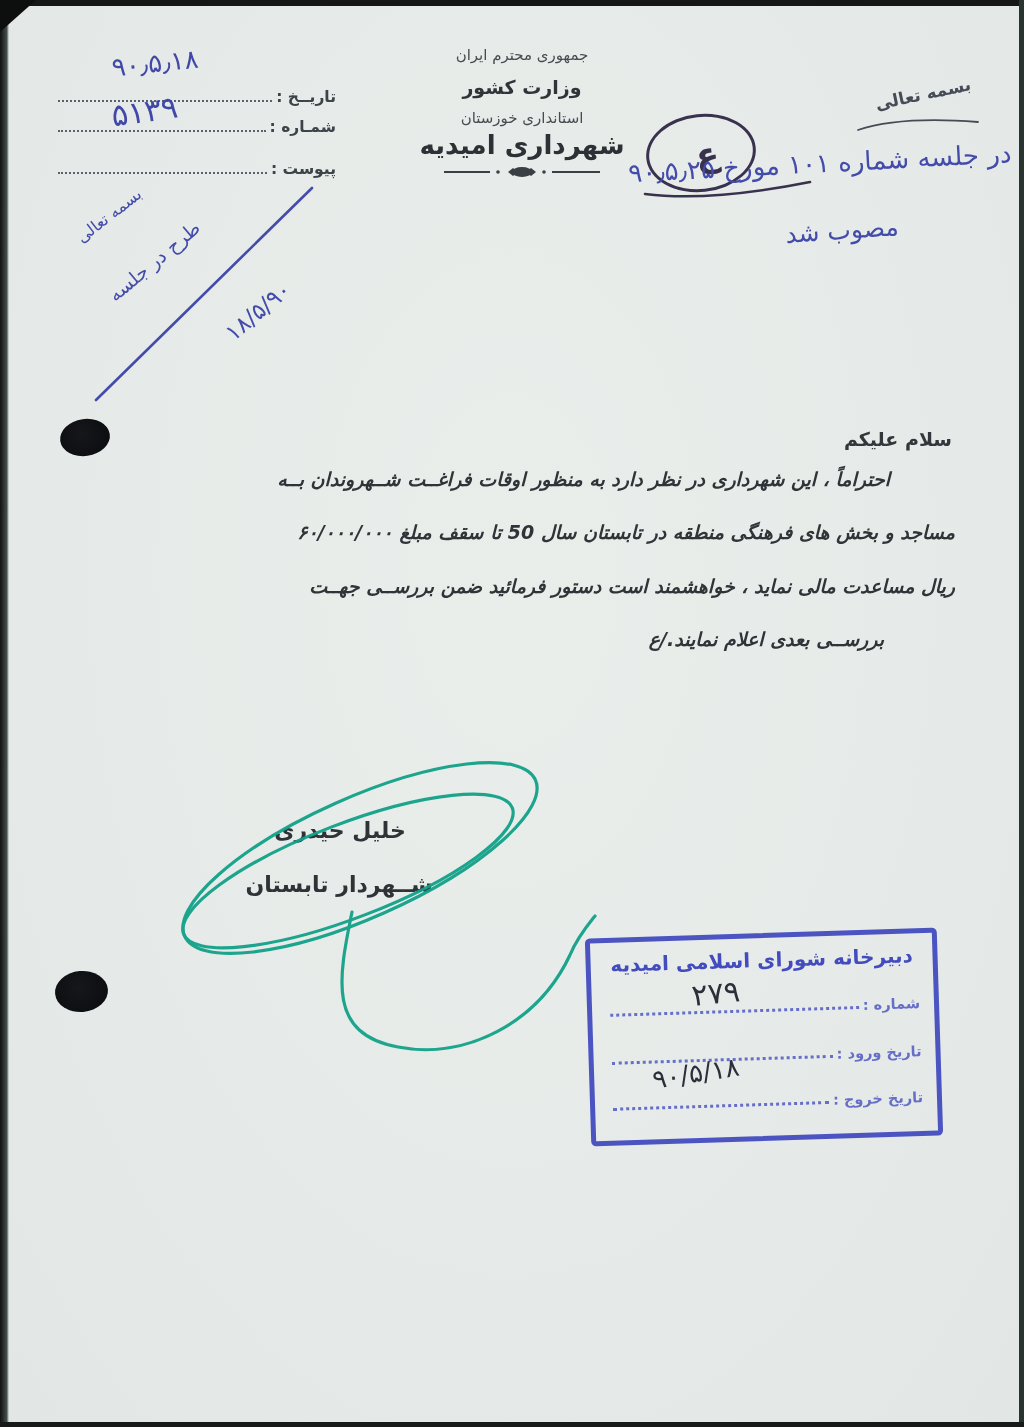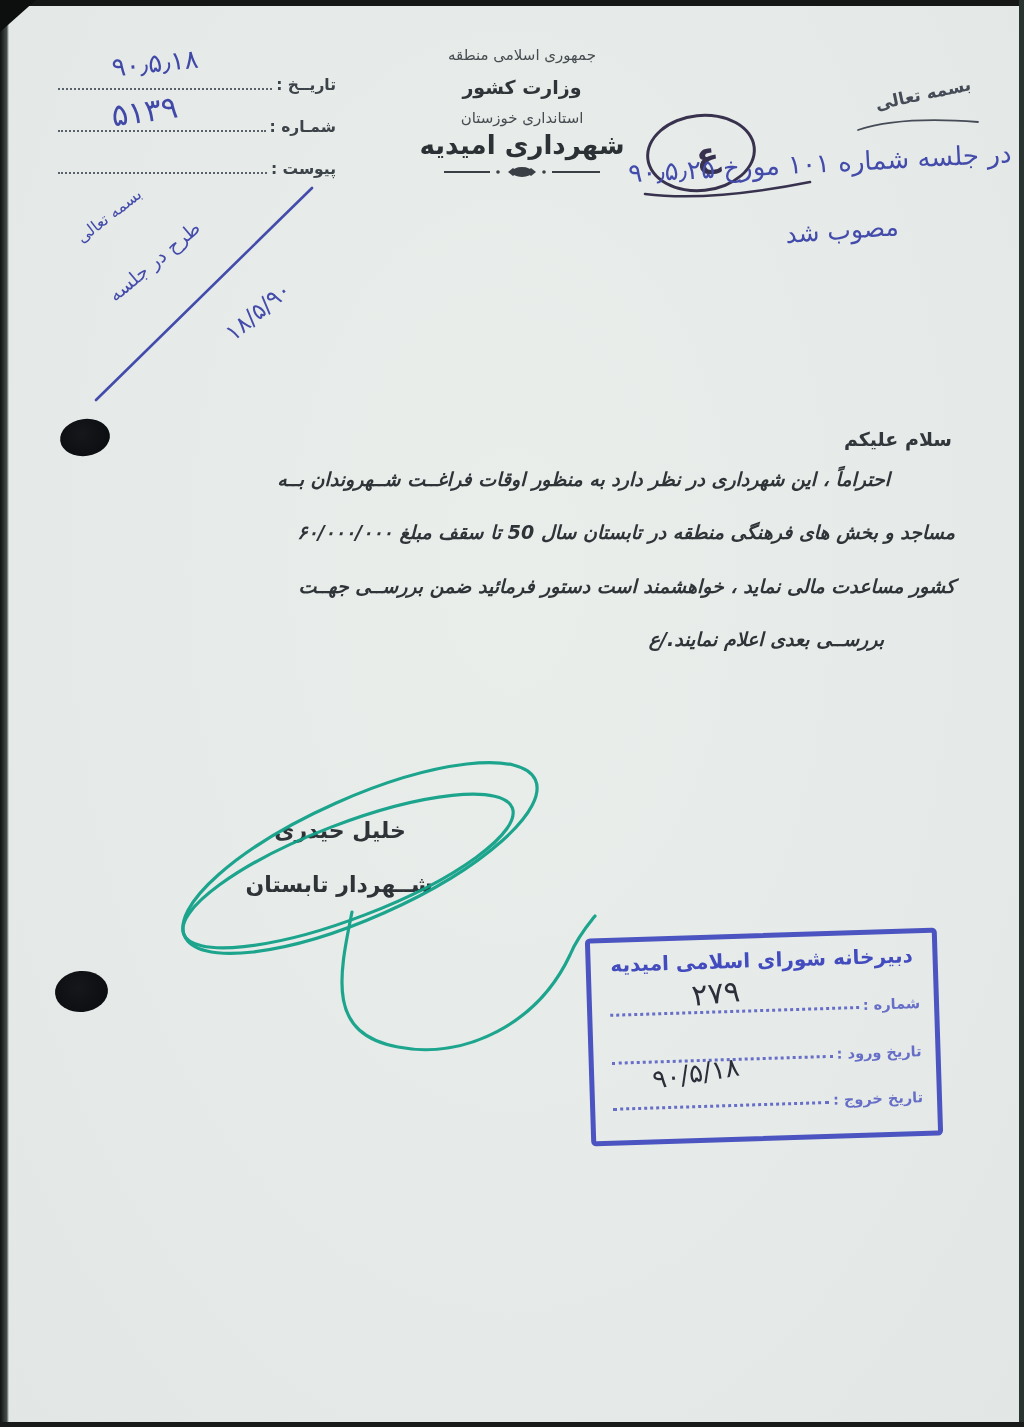--- a/index.html
+++ b/index.html
@@ -72,37 +72,37 @@
 
   <div class="edge-top"></div>
   <div class="edge-left"></div>
   <div class="edge-right"></div>
   <div class="edge-bottom"></div>
   <div class="corner-tl"></div>
 
   <div class="hole hole1"></div>
   <div class="hole hole2"></div>
 
-  <div class="meta-row" style="top:70px;justify-content:flex-end;">
+  <div class="meta-row" style="top:82px;justify-content:flex-end;">
     <span class="meta-label">تاریــخ :</span>
     <span class="meta-dots"></span>
   </div>
   <div class="meta-row" style="top:112px;justify-content:center;">
     <span class="meta-label">شمـاره :</span>
     <span class="meta-dots"></span>
   </div>
   <div class="meta-row" style="top:154px;">
     <span class="meta-label">پیوست :</span>
     <span class="meta-dots"></span>
   </div>
   <div class="hw" style="left:70px;top:48px;width:170px;text-align:center;font-size:26px;transform:rotate(-6deg);letter-spacing:2px;">۹۰٫۵٫۱۸</div>
   <div class="hw" style="left:52px;top:93px;width:185px;text-align:center;font-size:31px;transform:rotate(-8deg);letter-spacing:4px;">۵۱۳۹</div>
 
   <div class="letterhead">
-    <div class="lh1">جمهوری اسلامی منطقه</div>
+    <div class="lh1">جمهوری محترم ایران</div>
     <div class="lh2">وزارت کشور</div>
     <div class="lh3">استانداری خوزستان</div>
     <div class="lh4">شهرداری امیدیه</div>
     <svg width="160" height="14" style="position:static;" viewBox="0 0 160 14">
       <line x1="2" y1="7" x2="48" y2="7" stroke="#3a3f45" stroke-width="2"></line>
       <circle cx="56" cy="7" r="1.8" fill="#3a3f45"></circle>
       <path d="M66 7 l5 -4 l5 4 l-5 4 z" fill="#3a3f45"></path>
       <ellipse cx="80" cy="7" rx="10" ry="5" fill="#3a3f45"></ellipse>
       <path d="M84 7 l5 -4 l5 4 l-5 4 z" fill="#3a3f45"></path>
       <circle cx="102" cy="7" r="1.8" fill="#3a3f45"></circle>
@@ -128,21 +128,21 @@
   <div class="annot annot-tl1">بسمه تعالی</div>
   <div class="annot annot-tl2">طرح در جلسه</div>
   <div class="annot annot-tl3">۱۸/۵/۹۰</div>
   <svg style="left:80px;top:178px;" width="245" height="235" viewBox="0 0 245 235">
     <path d="M16 222 L 232 10" fill="none" stroke="#434bab" stroke-width="2.6" stroke-linecap="round"></path>
   </svg>
 
   <div class="salutation">سلام علیکم</div>
   <div class="bodyline bl0">احتراماً ، این شهرداری در نظر دارد به منظور اوقات فراغــت شــهروندان بــه</div>
   <div class="bodyline bl1">مساجد و بخش های فرهنگی منطقه در تابستان سال 50 تا سقف مبلغ ۶۰/۰۰۰/۰۰۰</div>
-  <div class="bodyline bl2">کشور مساعدت مالی نماید ، خواهشمند است دستور فرمائید ضمن بررســی جهــت</div>
+  <div class="bodyline bl2">ریال مساعدت مالی نماید ، خواهشمند است دستور فرمائید ضمن بررســی جهــت</div>
   <div class="bodyline bl3">بررســی بعدی اعلام نمایند./ع</div>
 
   <div class="sig-name">خلیل حیدری</div>
   <div class="sig-title">شــهردار تابستان</div>
   <svg class="sig-svg" width="560" height="330" viewBox="0 0 560 330">
     <g fill="none" stroke="#12a189" stroke-width="3.2" stroke-linecap="round" opacity="0.95">
       <ellipse cx="300" cy="118" rx="192" ry="60" transform="rotate(-24 300 118)"></ellipse>
       <ellipse cx="288" cy="131" rx="176" ry="47" transform="rotate(-21 288 131)"></ellipse>
       <path d="M292 172 C 278 240, 268 294, 338 307 C 406 320, 478 283, 510 215 C 517 198, 527 186, 535 176"></path>
     </g>

